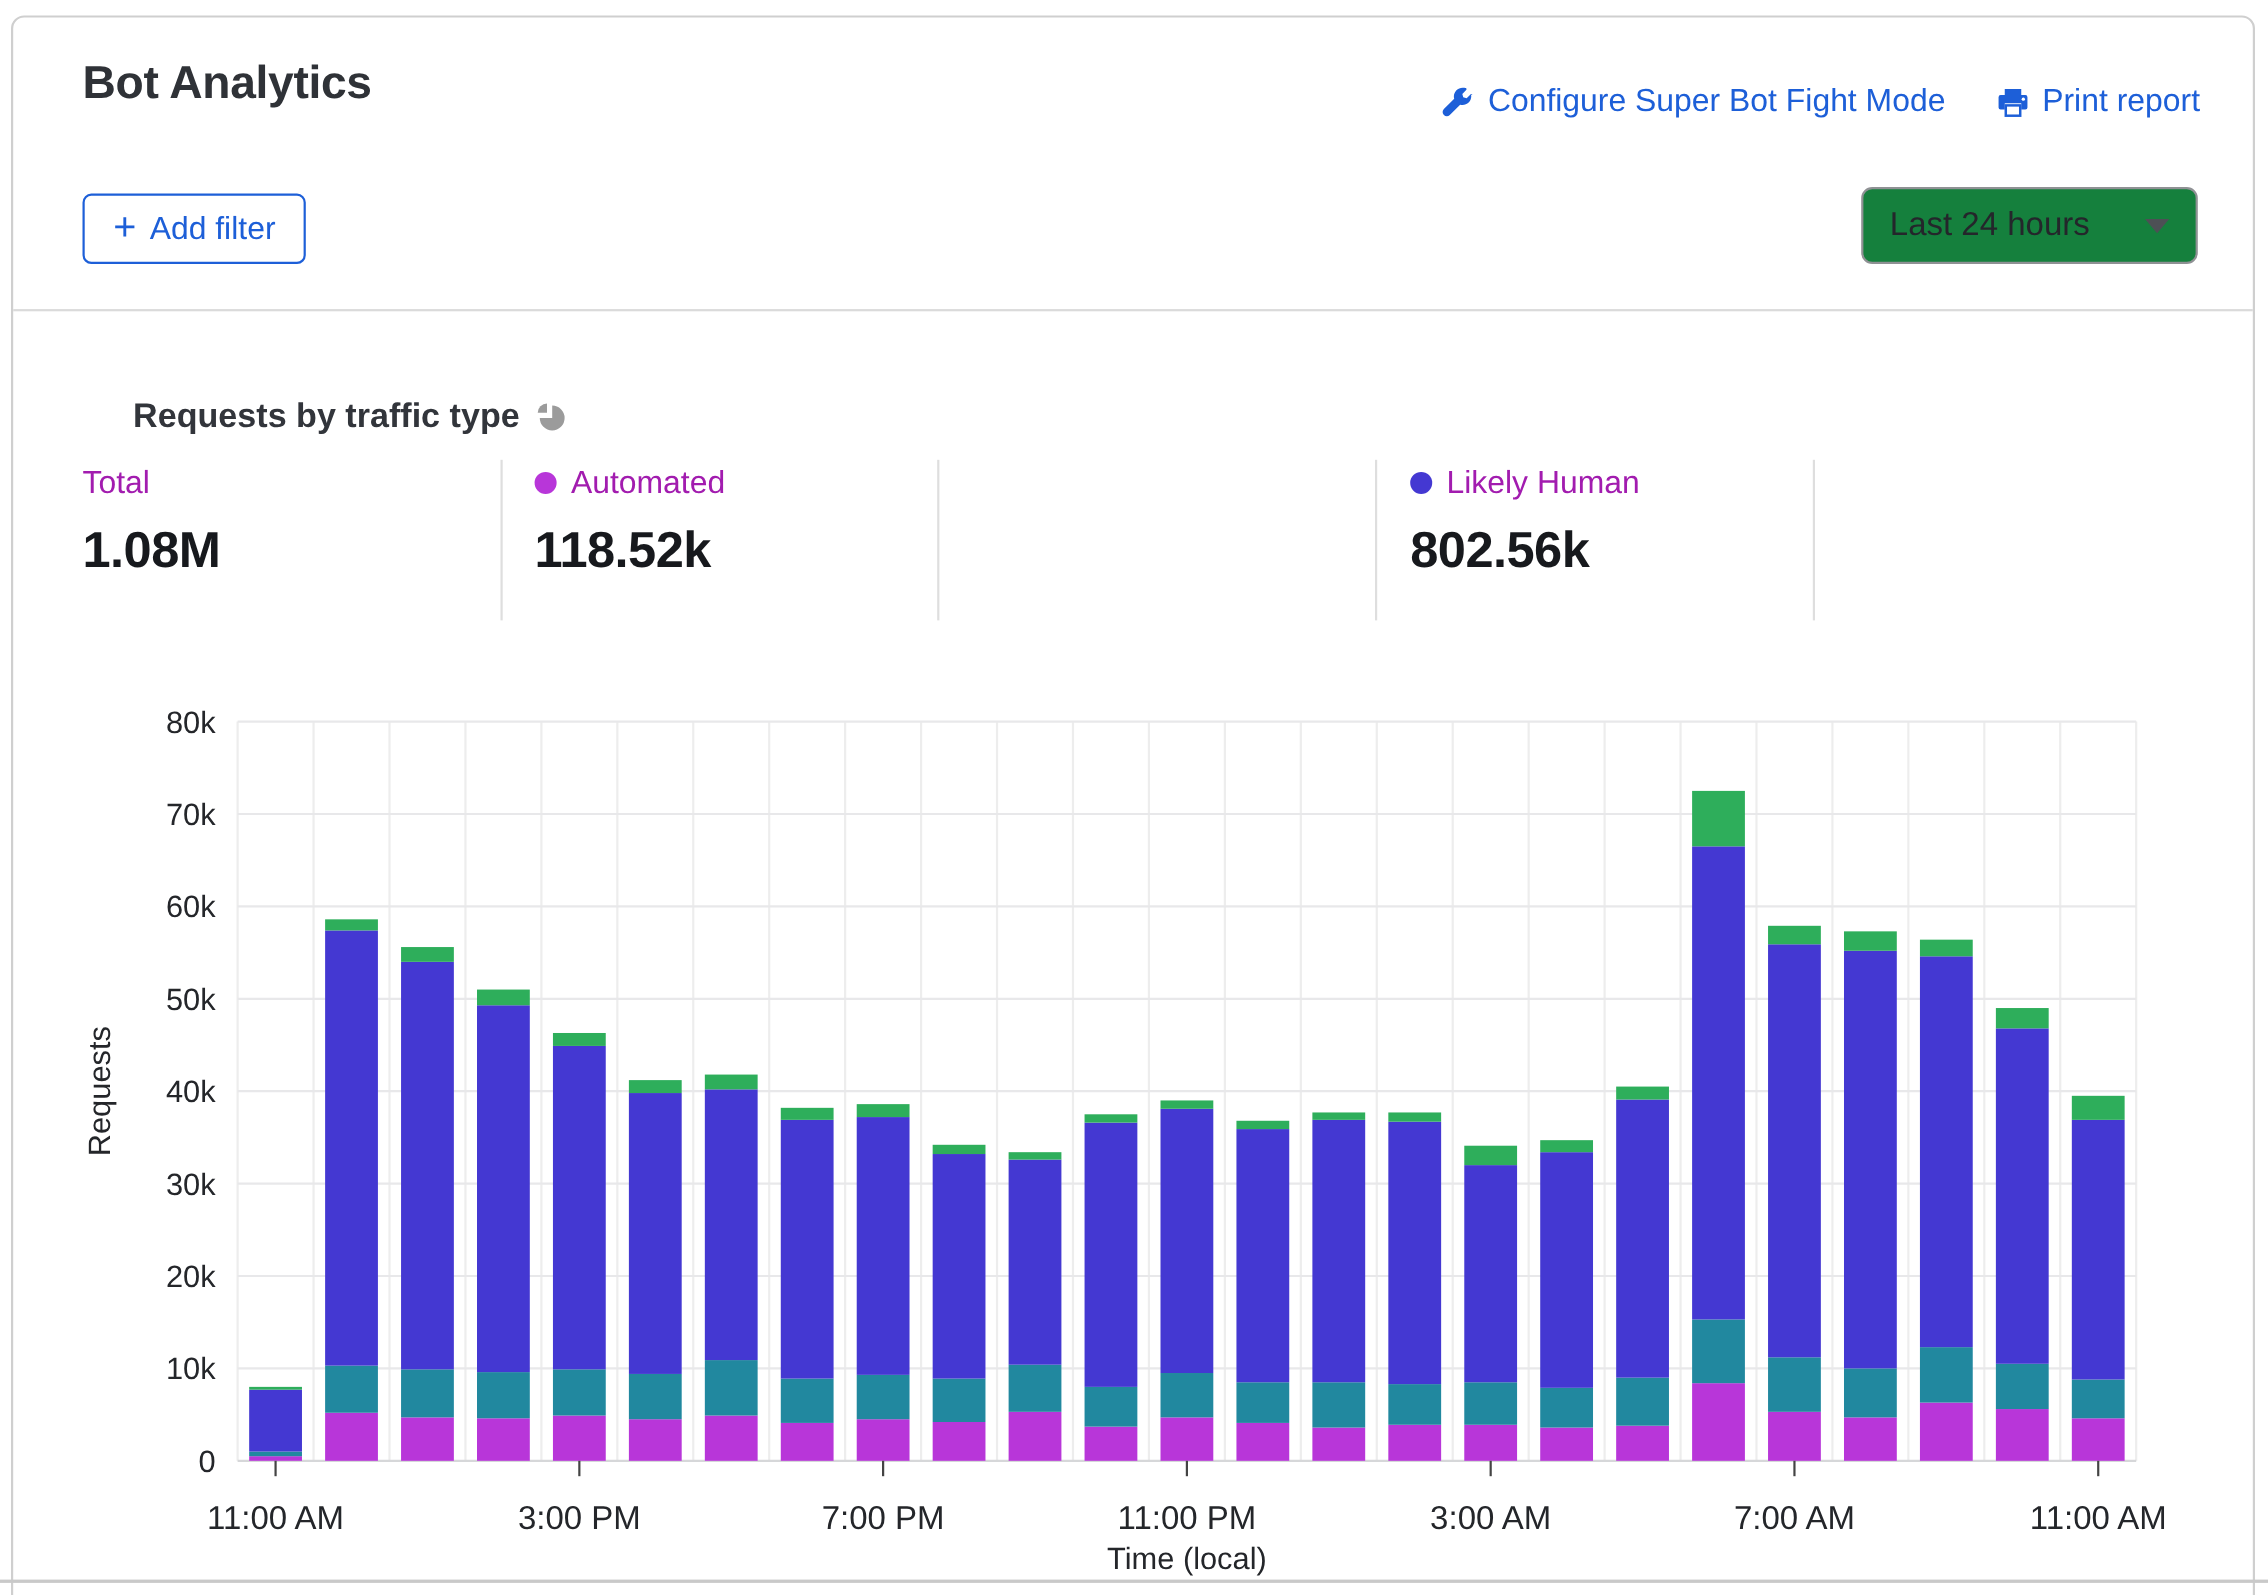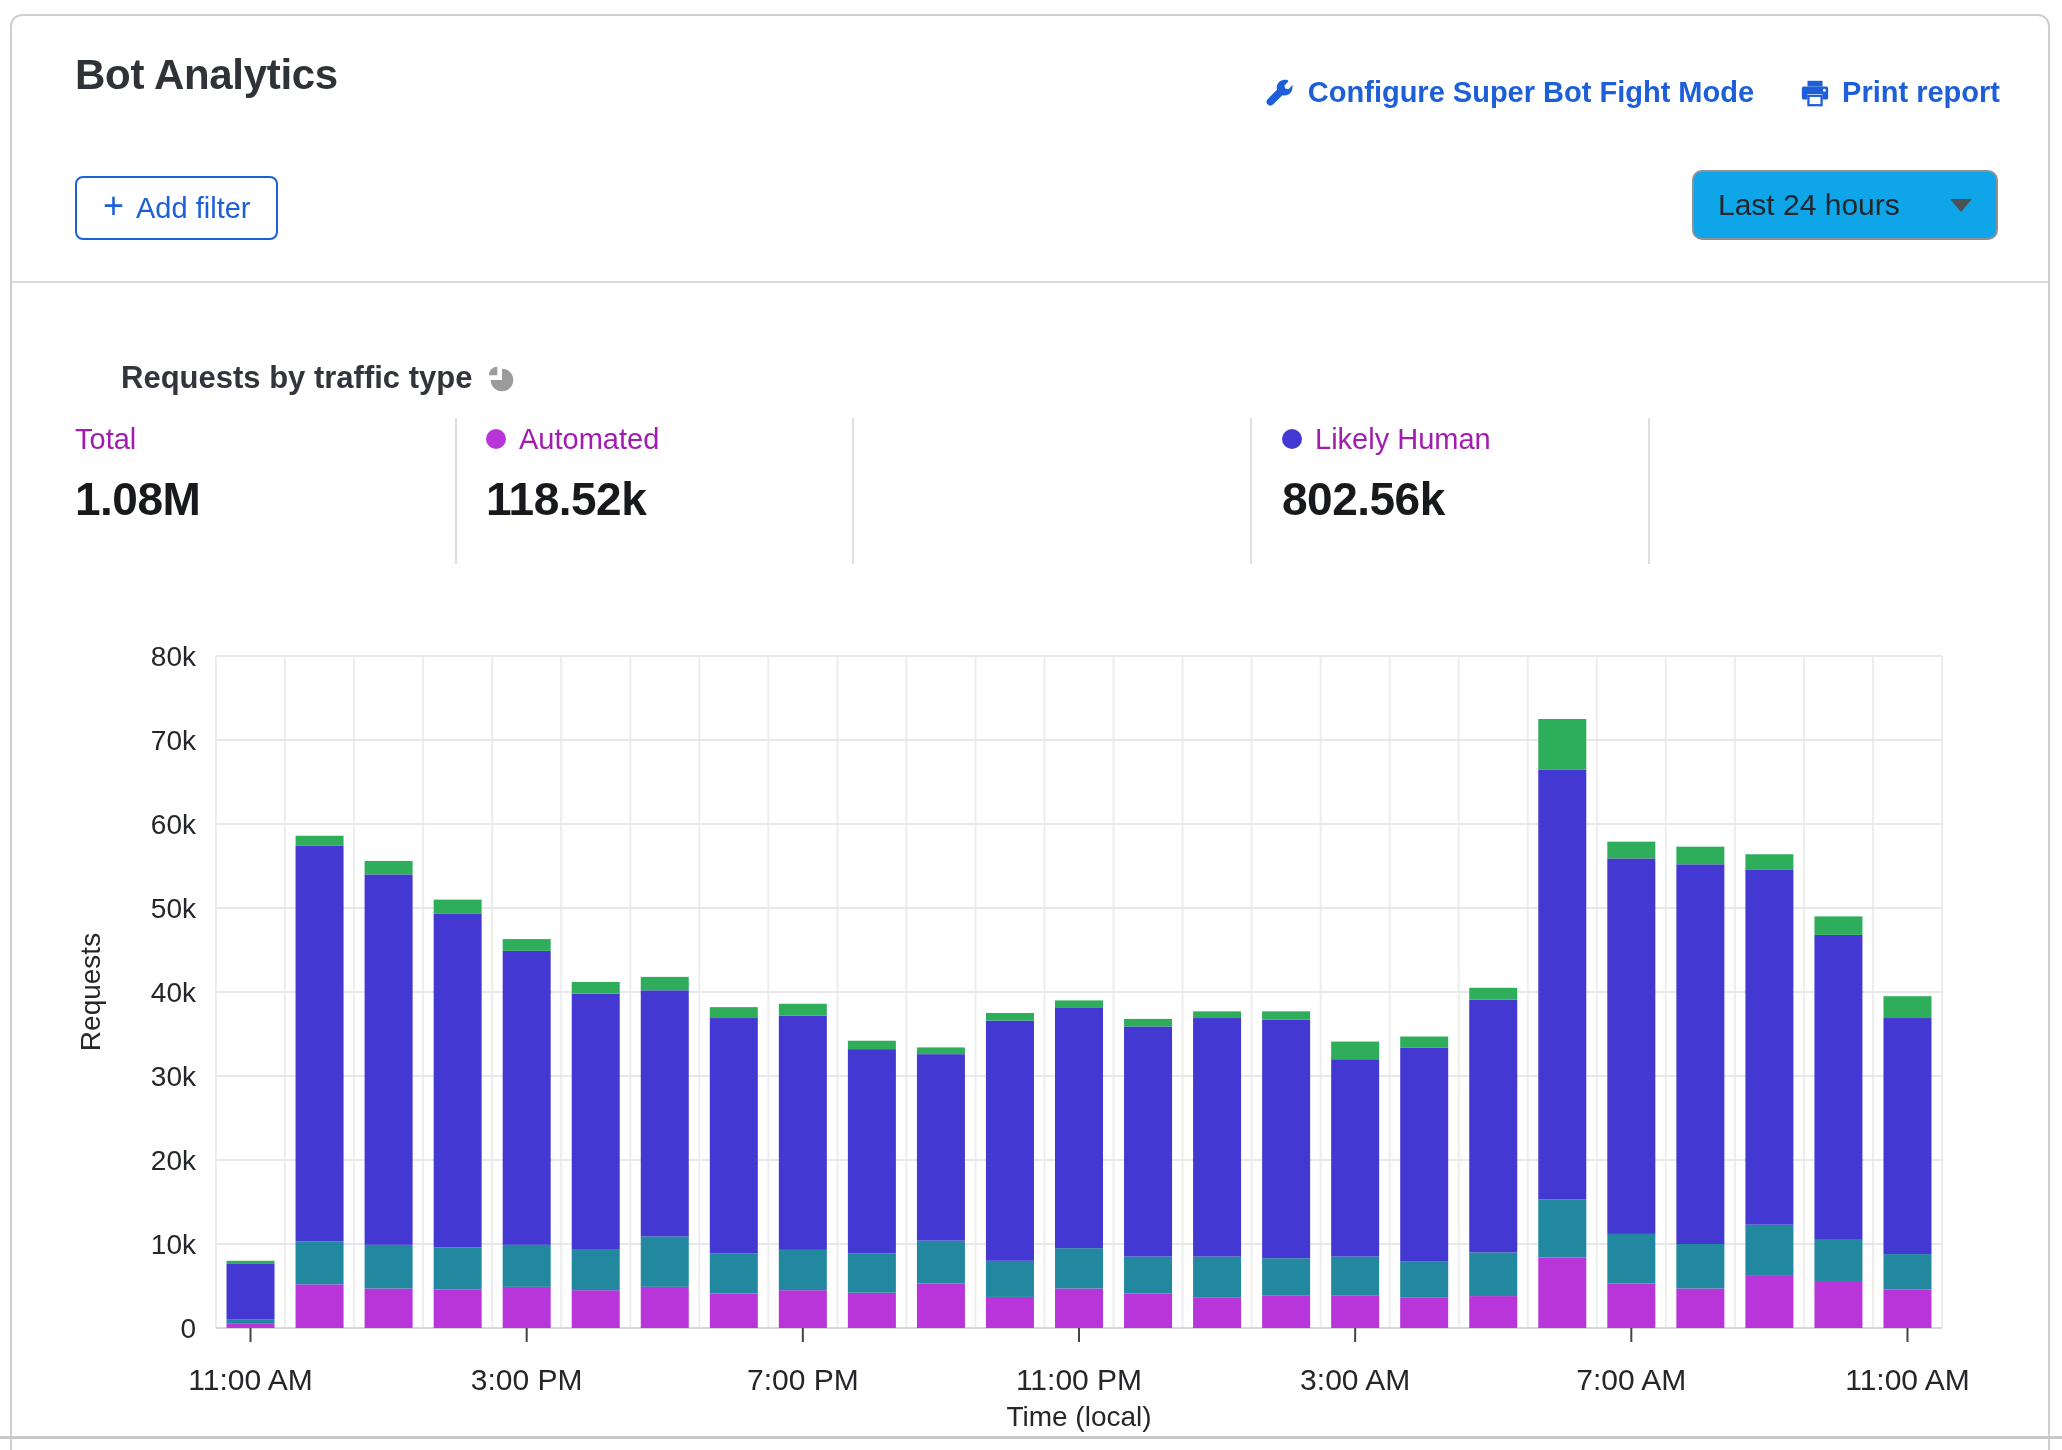--- a/index.html
+++ b/index.html
@@ -7,32 +7,32 @@
     font-family:"Liberation Sans","DejaVu Sans",sans-serif; }
   #stage { position:relative; width:2062px; height:1098px; background:#fff; }
 
   .card { position:absolute; left:10px; top:14px; width:2040px; height:1480px;
     border:2px solid #cfcfcf; border-radius:12px; background:#fff; }
 
   .page-title { position:absolute; left:75px; top:50px; font-size:42px; line-height:50px;
     font-weight:700; color:#2f3237; letter-spacing:-0.3px; }
 
   .top-links { position:absolute; top:76px; right:62px; display:flex; gap:46px; align-items:center; }
-  .link { display:flex; align-items:center; gap:12px; font-size:29px; font-weight:700;
+  .link { display:flex; align-items:center; gap:12px; font-size:29px; font-weight:400;
     cursor:pointer; text-decoration:none; white-space:nowrap; }
   .link svg { display:block; }
 
   .btn-filter { position:absolute; left:75px; top:176px; height:64px; padding:0 26px;
     display:flex; align-items:center; gap:12px; background:#fff; border:2px solid;
     border-radius:8px; font-size:29px; cursor:pointer;
     font-family:"Liberation Sans","DejaVu Sans",sans-serif; }
   .btn-filter .plus { font-size:36px; font-weight:400; transform:translateY(-2px); }
 
   .select-box { position:absolute; left:1692px; top:170px; width:306px; height:70px;
-    border:2px solid #8f9194; border-radius:10px; background:#0ea5e9; display:flex;
+    border:2px solid #8f9194; border-radius:10px; background:#15803d; display:flex;
     align-items:center; padding:0 24px; cursor:pointer; }
   .select-box .sel-text { font-size:30px; color:#24262b; flex:1; }
   .caret { width:0; height:0; border-left:11px solid transparent;
     border-right:11px solid transparent; border-top:13px solid #4d5055; }
 
   .hdr-divider { position:absolute; left:12px; top:281px; width:2036px; height:2px; background:#dadada; }
 
   .section-title { position:absolute; left:75px; top:360px; font-size:31px; font-weight:700;
     color:#32353b; display:flex; align-items:center; gap:14px;margin-left:46px; }
   .section-title svg { transform:translateY(2px); }

